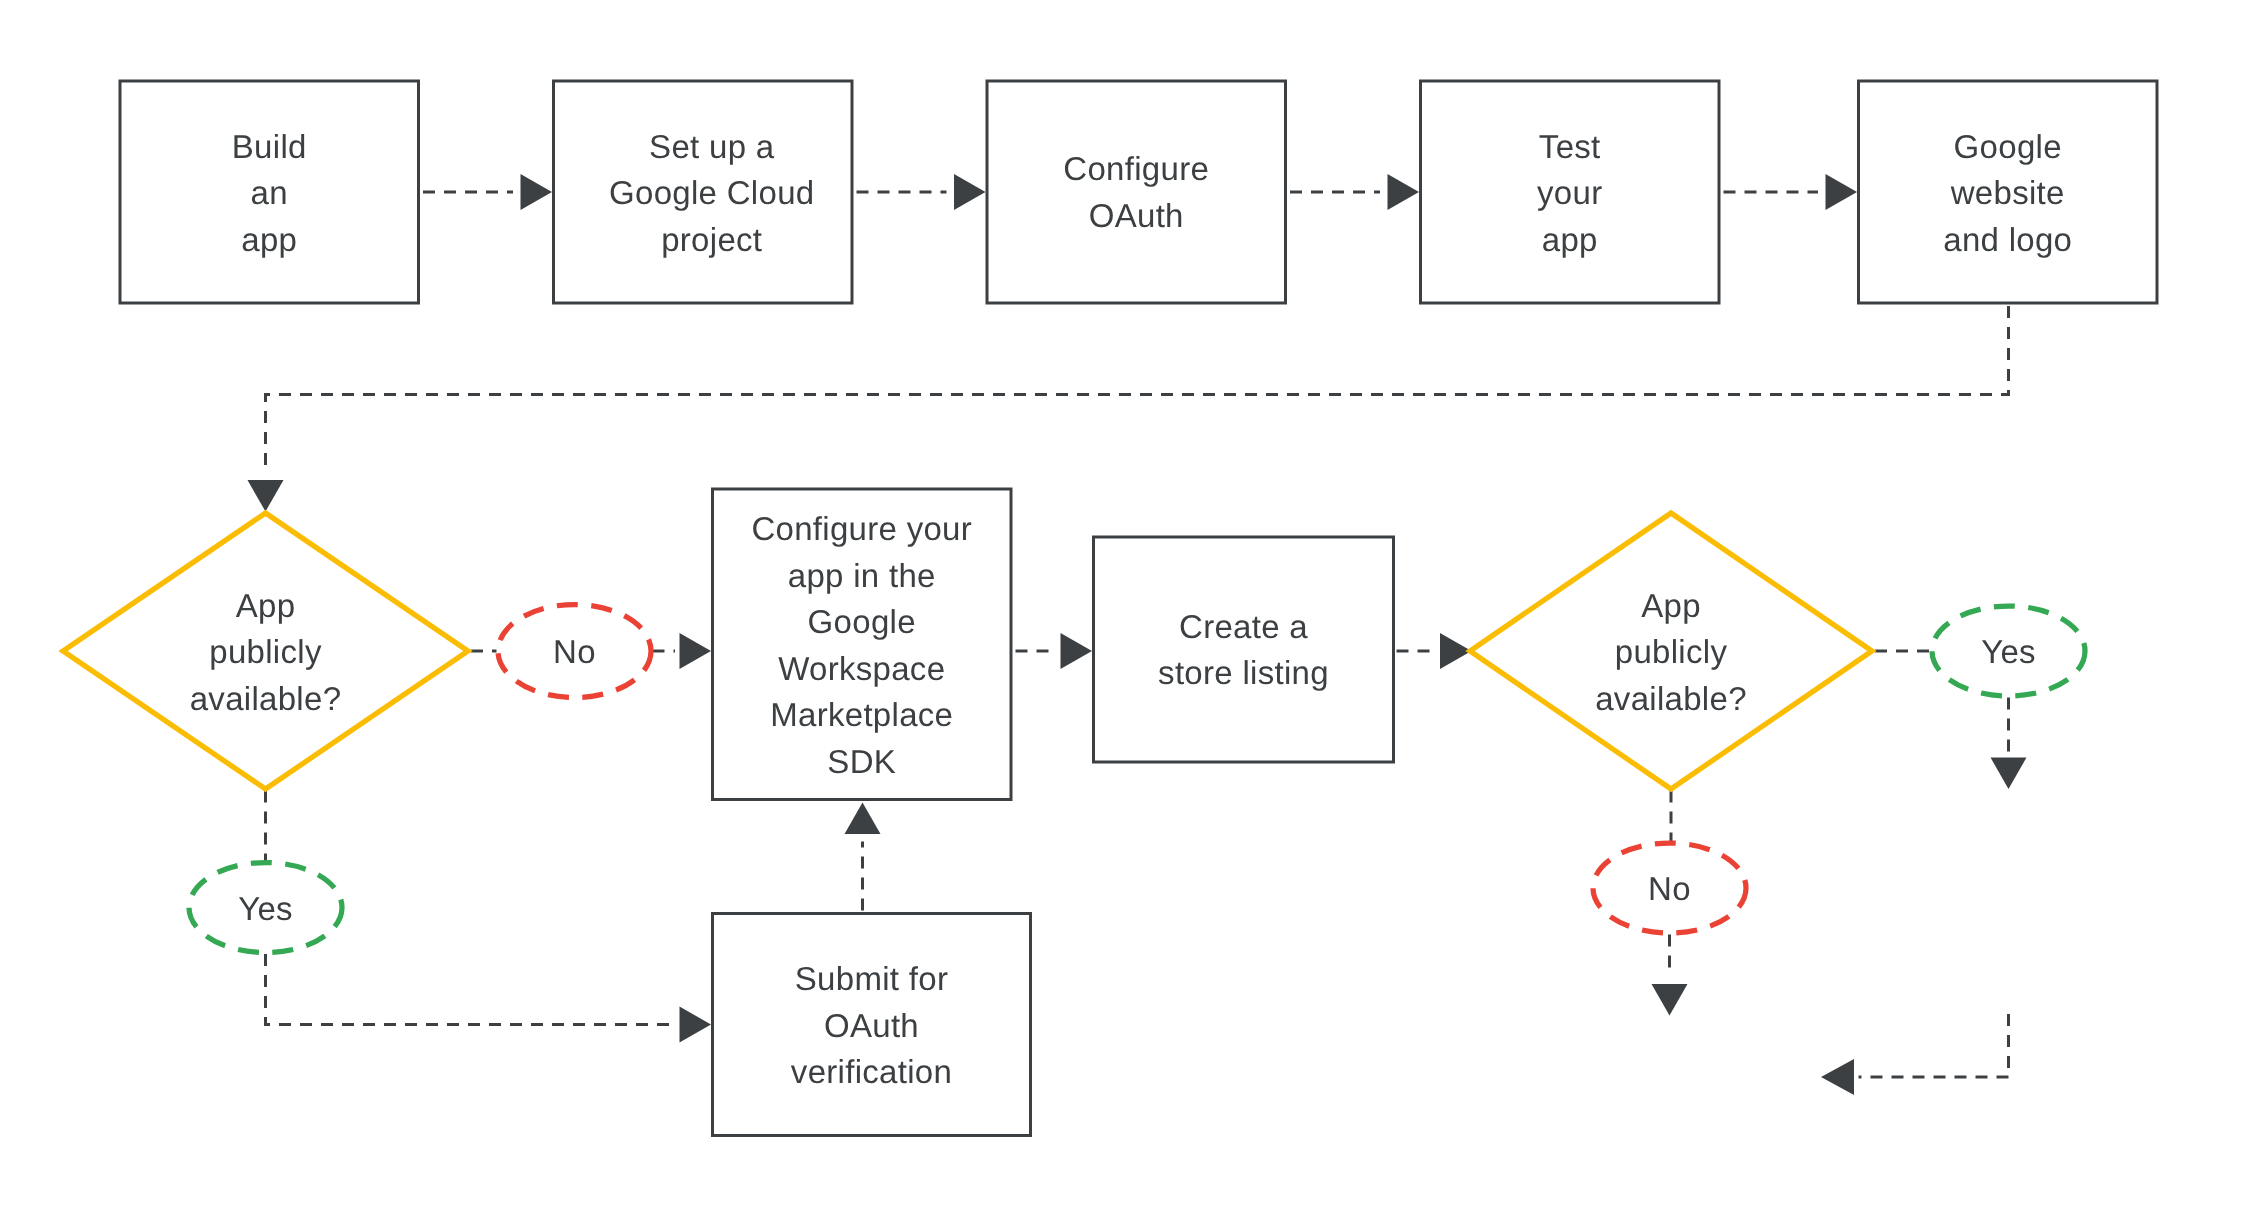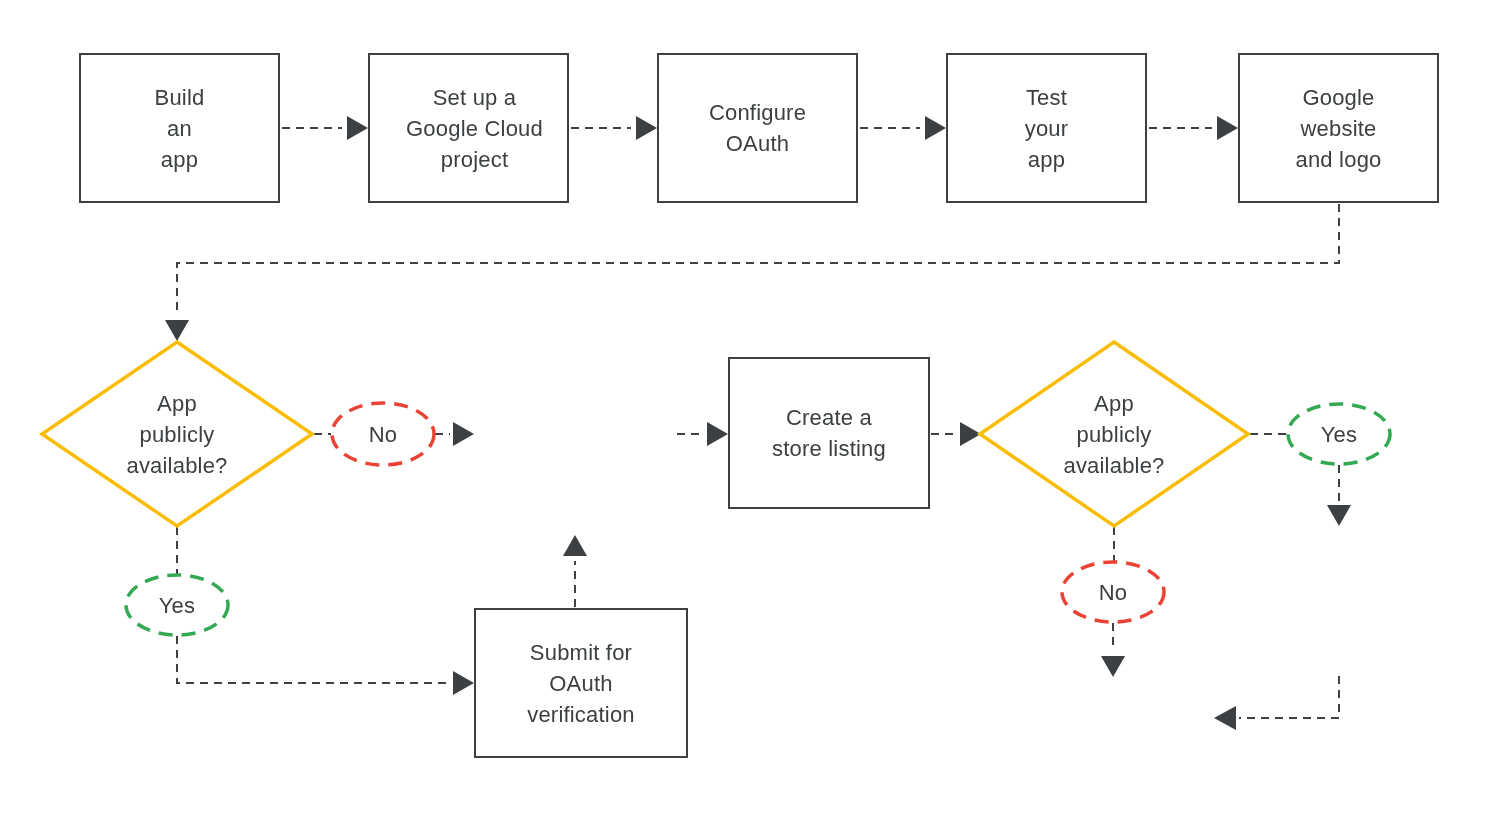--- a/index.html
+++ b/index.html
@@ -132,20 +132,26 @@
 OAuth</div>
 
   <div class="node rect" style="left:946px; top:53px;  width:201px; height:150px;">Test
 your
 app</div>
 
   <div class="node rect" style="left:1238px; top:53px; width:201px; height:150px;">Google
 website
 and logo</div>
 
+  <div class="node rect" style="left:474px; top:325px; width:201px; height:209px;">Configure your
+app in the
+Google
+Workspace
+Marketplace
+SDK</div>
 
   <div class="node rect" style="left:728px; top:357px; width:202px; height:152px;">Create a
 store listing</div>
 
   <div class="node rect" style="left:474px; top:608px; width:214px; height:150px;">Submit for
 OAuth
 verification</div>
 
 
 

